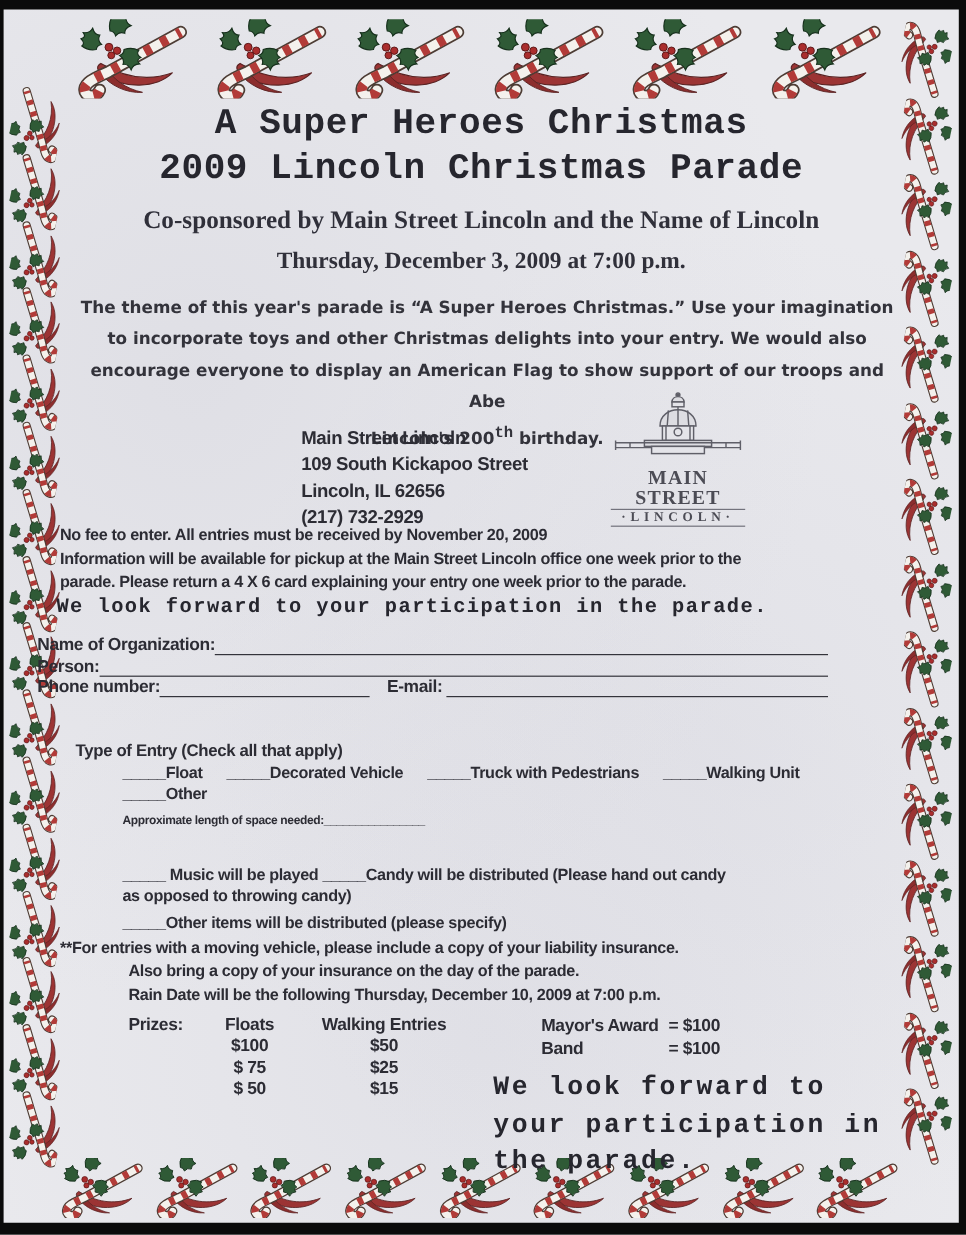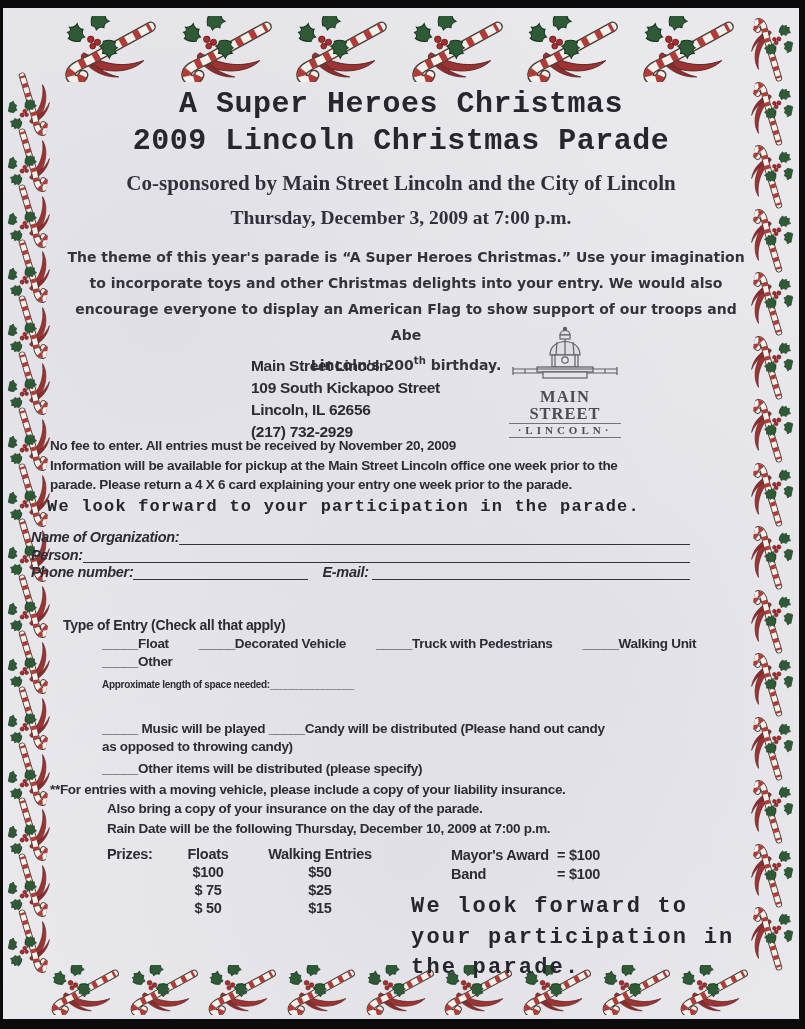--- a/index.html
+++ b/index.html
@@ -35,36 +35,36 @@
   
   .mono{font-family:"Liberation Mono","DejaVu Sans Mono",monospace;font-weight:bold;color:#26262e;}
   .serifb{font-family:"Liberation Serif","DejaVu Serif",serif;font-weight:bold;color:#30303a;}
   .sansb{font-family:"Liberation Sans",sans-serif;font-weight:bold;letter-spacing:-0.3px;color:#2c2c34;}
   .comic{font-family:"DejaVu Sans",sans-serif;font-weight:bold;color:#33333b;}
   .pre{white-space:pre-line;}
   .title{left:0;right:0;top:78px;font-size:30px;line-height:37px;text-align:center;letter-spacing:.5px;}
   .cosponsor{left:0;right:0;top:163px;font-size:21px;text-align:center;}
   .when{left:0;right:0;top:199px;font-size:19.5px;text-align:center;}
   .theme{left:56px;width:694px;top:236px;font-size:14px;line-height:26px;text-align:center;}
-  .theme sup{font-size:10px;}
+  .theme sup{font-size:13px;font-family:Liberation Mono, monospace;}
   .contact{left:248px;top:347px;font-size:15.5px;line-height:22px;}
   .logo{left:500px;top:318px;width:124px;text-align:center;color:#4c4c55;}
   .logo-main{font-family:"Liberation Serif",serif;font-weight:bold;font-size:16.5px;letter-spacing:1px;line-height:17px;}
   .logo-sub{font-family:"Liberation Serif",serif;font-weight:bold;font-size:11px;letter-spacing:4px;line-height:13px;
             border-top:1px solid #72727c;border-bottom:1px solid #72727c;margin:1px 6px 0 6px;}
   .notice{left:47px;top:428px;width:650px;font-size:13.5px;line-height:19.5px;}
   .lookfwd1{left:44px;top:489px;font-size:17px;letter-spacing:1.2px;}
   
   .form{left:28px;top:522px;width:659px;font-size:14.5px;}
-  .frow{display:flex;align-items:flex-start;height:17.5px;font-style:italic;}
+  .frow{display:flex;align-items:center;height:17.5px;}
   .frow .lbl{white-space:nowrap;line-height:15px;}
   .blank{flex:1;border-bottom:1.6px solid #33333b;height:14px;}
   .blank.ph{flex:0 0 175px;margin-right:14px;}
   .entry-heading{left:60px;top:609px;font-size:14px;}
-  .entry-options{left:99px;top:628px;font-size:13.5px;display:flex;gap:30px;white-space:nowrap;}
+  .entry-options{left:99px;top:628px;font-size:13.5px;display:flex;gap:20px;white-space:nowrap;}
   .entry-other{left:99px;top:646px;font-size:13.5px;}
   .entry-length{left:99px;top:671px;font-size:10px;}
   .more-heading{left:99px;top:695px;font-size:14px;}
   .more-body{left:99px;top:712px;font-size:13.5px;line-height:17.5px;}
   .more-other{left:99px;top:753px;font-size:13.5px;}
   .ins1{left:47px;top:774px;font-size:13.5px;}
   .ins2{left:104px;top:791px;font-size:13.5px;line-height:19.5px;}
   
   .prizes{left:104px;top:837px;font-size:14.5px;line-height:18px;}
   .prow{display:flex;}
@@ -312,21 +312,21 @@
           <use href="#caneUnit"></use>
         </svg>
       </div>
     </div>
 
   <div class="abs title mono">
     <div>A Super Heroes Christmas</div>
     <div>2009 Lincoln Christmas Parade</div>
   </div>
 
-  <div class="abs cosponsor serifb">Co-sponsored by Main Street Lincoln and the City of Lincoln</div>
+  <div class="abs cosponsor serifb">Co-sponsored by Main Street Lincoln and the Name of Lincoln</div>
   <div class="abs when serifb">Thursday, December 3, 2009 at 7:00 p.m.</div>
 
   <div class="abs theme comic">
     <span class="pre" style="display:block">The theme of this year's parade is “A Super Heroes Christmas.”  Use your imagination
 to incorporate toys and other Christmas delights into your entry.  We would also
 encourage everyone to display an American Flag to show support of our troops and Abe</span>
     <span><span>Lincoln's 200</span><sup>th</sup><span> birthday.</span></span>
   </div>
 
   <div class="abs contact sansb pre">Main Street Lincoln

